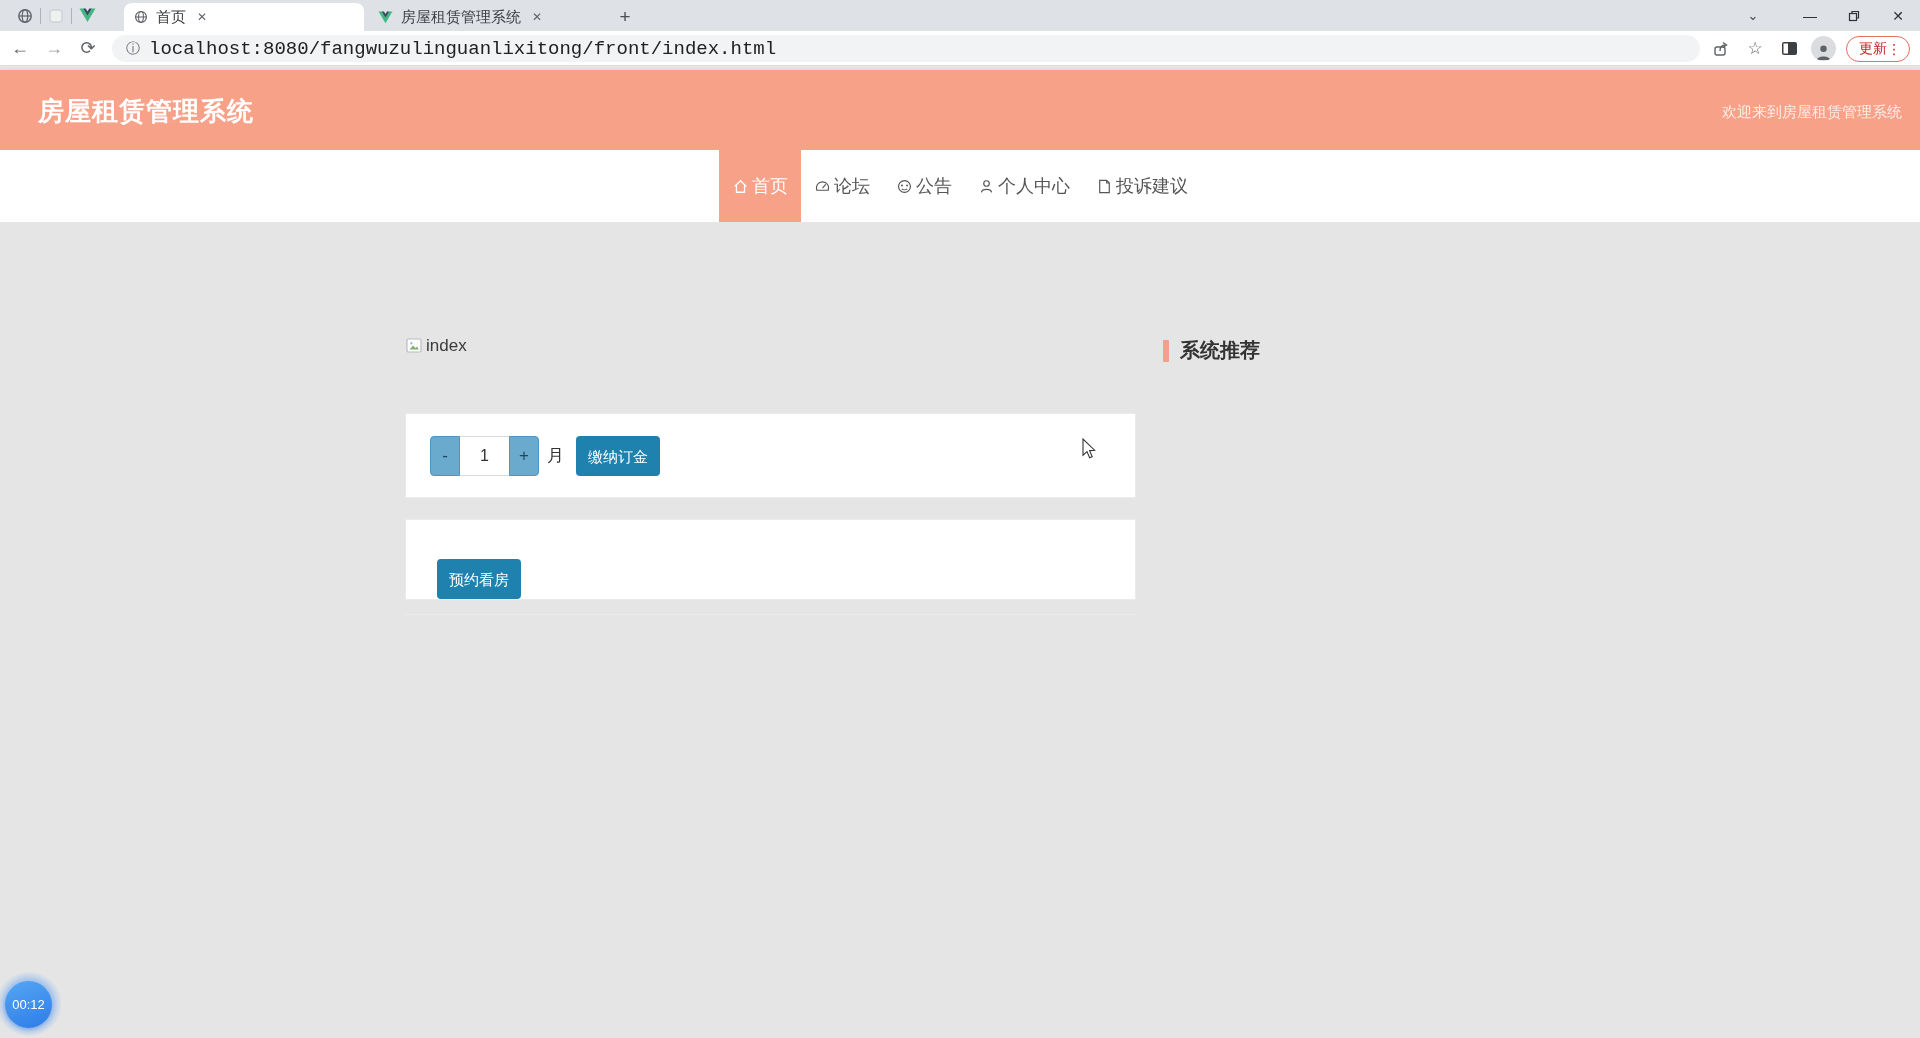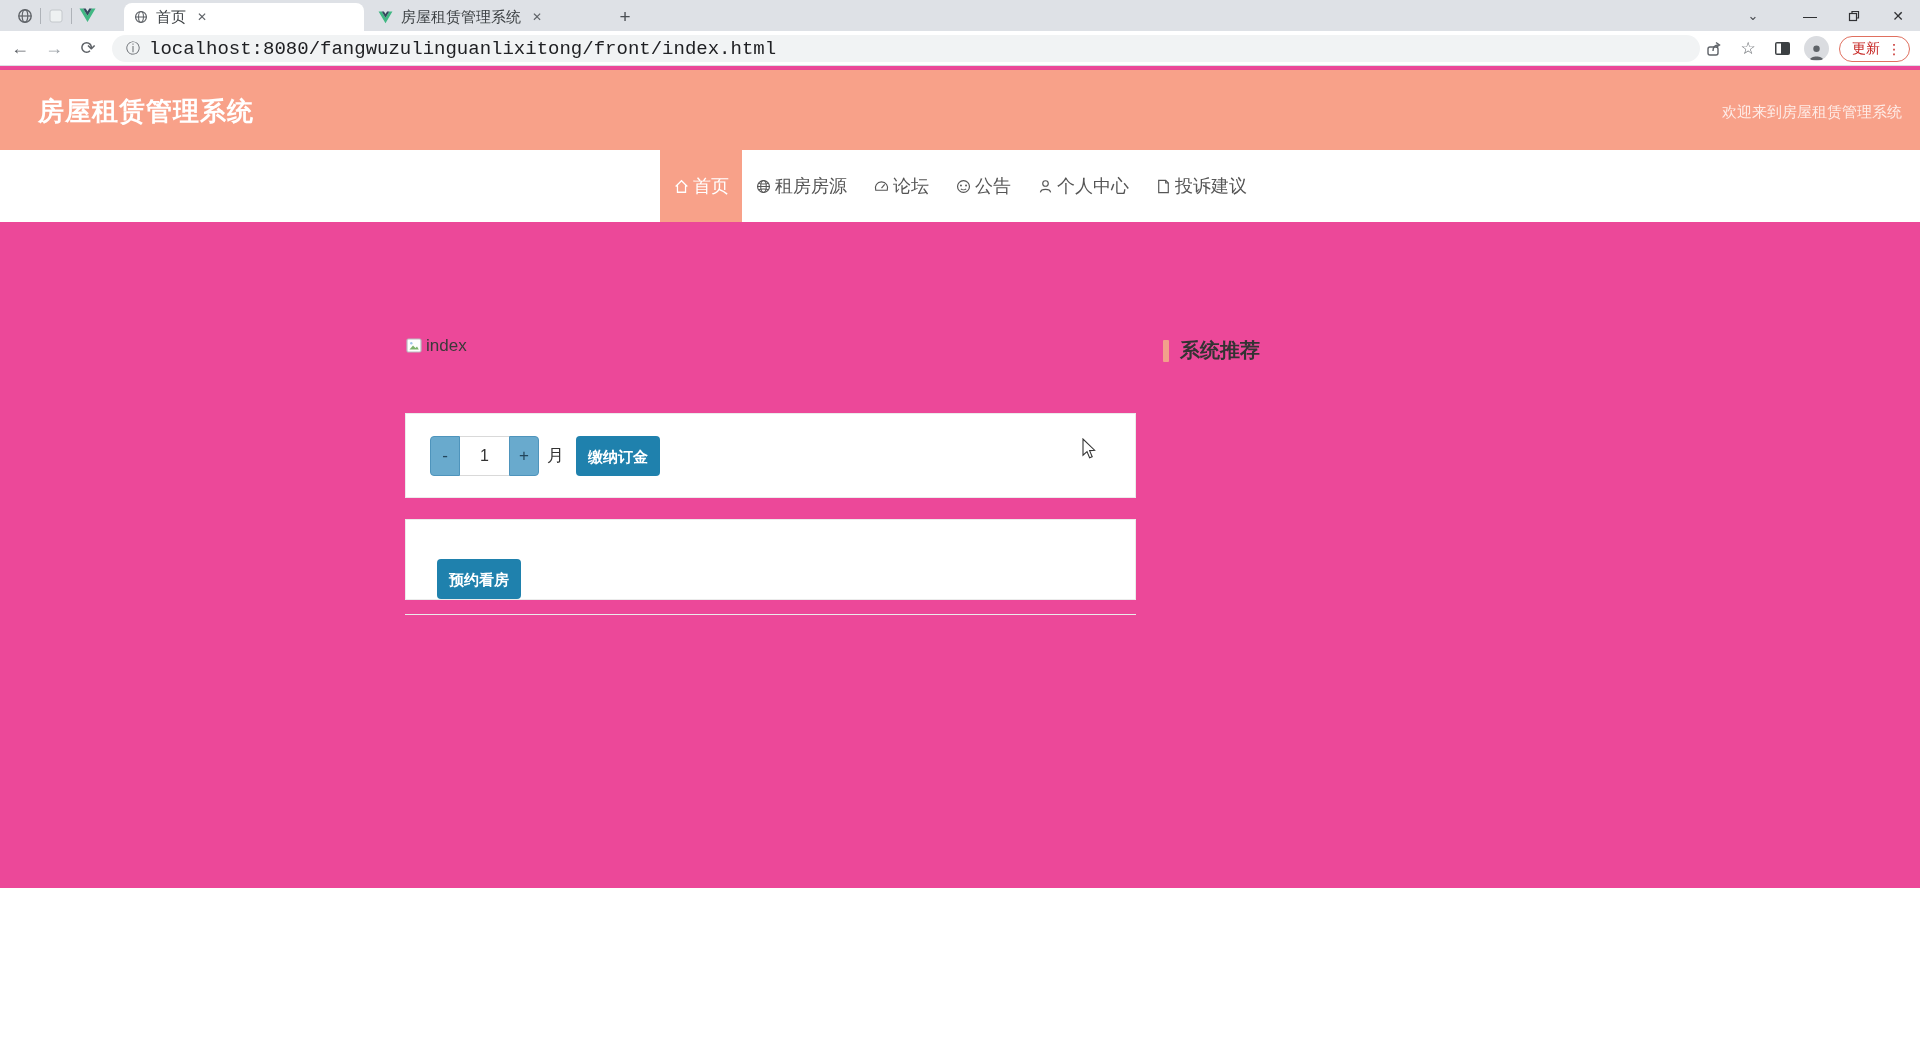--- a/index.html
+++ b/index.html
@@ -1,18 +1,18 @@
 <!DOCTYPE html>
 <html><head>
 <meta charset="utf-8">
 <style>
   * { box-sizing: border-box; margin: 0; padding: 0; }
   html,body { width:1920px; height:1038px; }
   body { font-family: "Liberation Sans", sans-serif; background:#fff; overflow:hidden; }
-  .stage { position:relative; width:1920px; height:888px; background:#ec4899; overflow:hidden; }
+  .stage { position:relative; width:1920px; height:1038px; background:#e5e5e5; overflow:hidden; }
 
   
   .tabstrip { position:absolute; left:0; top:0; width:1920px; height:31px; background:#dee1e6; display:flex; align-items:flex-end; }
   .pinned { position:absolute; top:0; height:31px; display:flex; align-items:center; gap:0; }
   .pinned-icon { width:30px; height:31px; display:flex; align-items:center; justify-content:center; }
   .pin-sep { width:1px; height:16px; background:#aeb2b8; }
   .tab { position:absolute; top:3px; height:28px; display:flex; align-items:center; padding:0 10px; font-size:15px; color:#3c4043; }
   .tab.active { background:#fff; border-radius:8px 8px 0 0; }
   .tab .tab-title { margin:0 8px; white-space:nowrap; overflow:hidden; max-width:170px; }
   .tab .tab-close { width:16px; height:16px; border-radius:50%; display:flex; align-items:center; justify-content:center; font-size:12px; color:#5f6368; }
@@ -23,21 +23,21 @@
 
   .addressbar { position:absolute; left:0; top:31px; width:1920px; height:35px; background:#fff; border-bottom:1px solid #dcdfe3; display:flex; align-items:center; }
   .nav-ico { width:28px; height:28px; display:flex; align-items:center; justify-content:center; font-size:18px; color:#5f6368; margin-left:6px; }
   .nav-ico.fwd { color:#9aa0a6; }
   .url-pill { position:absolute; left:112px; top:4px; width:1588px; height:27px; background:#f1f3f4; border-radius:14px; display:flex; align-items:center; padding:0 14px; }
   .info-ico { font-size:14px; color:#5f6368; margin-right:9px; }
   .url-text { font-size:19px; color:#202124; white-space:nowrap;font-family:Liberation Mono, monospace; }
   .bar-right { position:absolute; right:10px; top:0; height:35px; display:flex; align-items:center; gap:10px; }
   .bar-ico { width:24px; height:24px; display:flex; align-items:center; justify-content:center; color:#5f6368; font-size:17px; }
   .avatar { width:25px; height:25px; border-radius:50%; background:#dadce0; display:flex; align-items:flex-end; justify-content:center; overflow:hidden; }
-  .update-chip { height:26px; border:1.5px solid #e0705f; border-radius:13px; display:flex; align-items:center; padding:0 8px 0 12px; gap:7px; }
+  .update-chip { height:26px; border:1.5px solid #e0705f; border-radius:13px; display:flex; align-items:center; padding:0 8px 0 12px; }
   .update-chip .label { color:#c5221f; font-size:14px; }
   .update-chip .dots { color:#c5221f; font-size:14px; letter-spacing:0; }
 
   
   .site-header { position:absolute; left:0; top:70px; width:1920px; height:80px; background:#f8a189; box-shadow:0 2px 5px rgba(0,0,0,.15); }
   .site-title { position:absolute; left:38px; top:24px; font-size:26px; font-weight:bold; color:#fff; letter-spacing:1px; }
   .site-welcome { position:absolute; right:18px; top:33px; font-size:15px; color:rgba(255,255,255,.8); }
 
   .navbar { position:absolute; left:0; top:150px; width:1920px; height:72px; background:#fff; display:flex; justify-content:center; }
   .nav-item { height:72px; display:flex; align-items:center; padding:0 13px; font-size:18px; color:#555; gap:3px; cursor:pointer; }
@@ -53,21 +53,21 @@
   .card-deposit { top:413px; height:85px; display:flex; align-items:center; padding-left:24px; }
   .card-booking { top:519px; height:81px; display:flex; align-items:flex-end; padding-left:31px; }
   .card-line { position:absolute; left:405px; top:614px; width:731px; border-top:1px solid #ebebeb; }
 
   .stepper { display:flex; align-items:stretch; height:40px; }
   .step-btn { width:30px; background:#69aacd; border:1px solid #4e94bc; color:#24465c; font-size:17px; display:flex; align-items:center; justify-content:center; }
   .step-btn.minus { border-radius:4px 0 0 4px; }
   .step-btn.plus { border-radius:0 4px 4px 0; }
   .step-input { width:49px; height:40px; border:1px solid #d9d9d9; border-left:none; border-right:none; text-align:center; font-size:16px; color:#333; font-family:"Liberation Sans",sans-serif; outline:none; background:#fff; }
   .unit { font-size:17px; color:#333; margin-left:8px; }
-  .btn-blue { height:40px; background:#1f81ad; color:#fff; font-size:15px; border:none; border-radius:4px; padding:12px 12px; margin-left:12px; font-family:"Liberation Sans",sans-serif; cursor:pointer;font-weight:bold; }
+  .btn-blue { height:40px; background:#1f81ad; color:#fff; font-size:15px; border:none; border-radius:4px; padding:12px 12px; margin-left:12px; font-family:"Liberation Sans",sans-serif; cursor:pointer; }
   .btn-blue.booking { margin-left:0; }
 
   .aside-head { position:absolute; left:1163px; top:337px; display:flex; align-items:center; }
   .aside-bar { width:6px; height:22px; background:#f2a08b; border-radius:1px; }
   .aside-title { margin-left:11px; font-size:20px; font-weight:600; color:#333; }
 
   
   .cursor { position:absolute; left:1082px; top:438px; }
   .recorder { position:absolute; left:-4px; top:972px; width:68px; height:66px; }
   .rec-halo { position:absolute; left:0; top:0; width:66px; height:64px; border-radius:50%; background:radial-gradient(circle, rgba(120,175,245,.45) 55%, rgba(120,175,245,0) 72%); }
@@ -182,29 +182,20 @@
 
   <div class="navbar">
     <div class="nav-item active">
       <svg width="17" height="17" viewBox="0 0 16 16">
           <path d="M2.5 8 L8 2.6 L13.5 8 M4.2 7 V13.4 H11.8 V7" fill="none" stroke="currentColor" stroke-width="1.2"></path>
         </svg>
       <span>首页</span>
     </div>
     <div class="nav-item">
       <svg width="17" height="17" viewBox="0 0 16 16">
-          <circle cx="8" cy="8" r="5.6" fill="none" stroke="currentColor" stroke-width="1.1"></circle>
-          <ellipse cx="8" cy="8" rx="2.6" ry="5.6" fill="none" stroke="currentColor" stroke-width="1"></ellipse>
-          <line x1="2.4" y1="8" x2="13.6" y2="8" stroke="currentColor" stroke-width="1"></line>
-          <path d="M3.2 4.8 C5 6 11 6 12.8 4.8 M3.2 11.2 C5 10 11 10 12.8 11.2" fill="none" stroke="currentColor" stroke-width="1"></path>
-        </svg>
-      <span>租房房源</span>
-    </div>
-    <div class="nav-item">
-      <svg width="17" height="17" viewBox="0 0 16 16">
           <path d="M2.6 11.5 a5.8 5.8 0 1 1 10.8 0 Z" fill="none" stroke="currentColor" stroke-width="1.1"></path>
           <line x1="8" y1="9.5" x2="11" y2="6" stroke="currentColor" stroke-width="1.1"></line>
         </svg>
       <span>论坛</span>
     </div>
     <div class="nav-item">
       <svg width="17" height="17" viewBox="0 0 16 16">
           <circle cx="8" cy="8" r="5.6" fill="none" stroke="currentColor" stroke-width="1.1"></circle>
           <circle cx="5.6" cy="7" r="0.9" fill="currentColor"></circle>
           <circle cx="10.4" cy="7" r="0.9" fill="currentColor"></circle>

